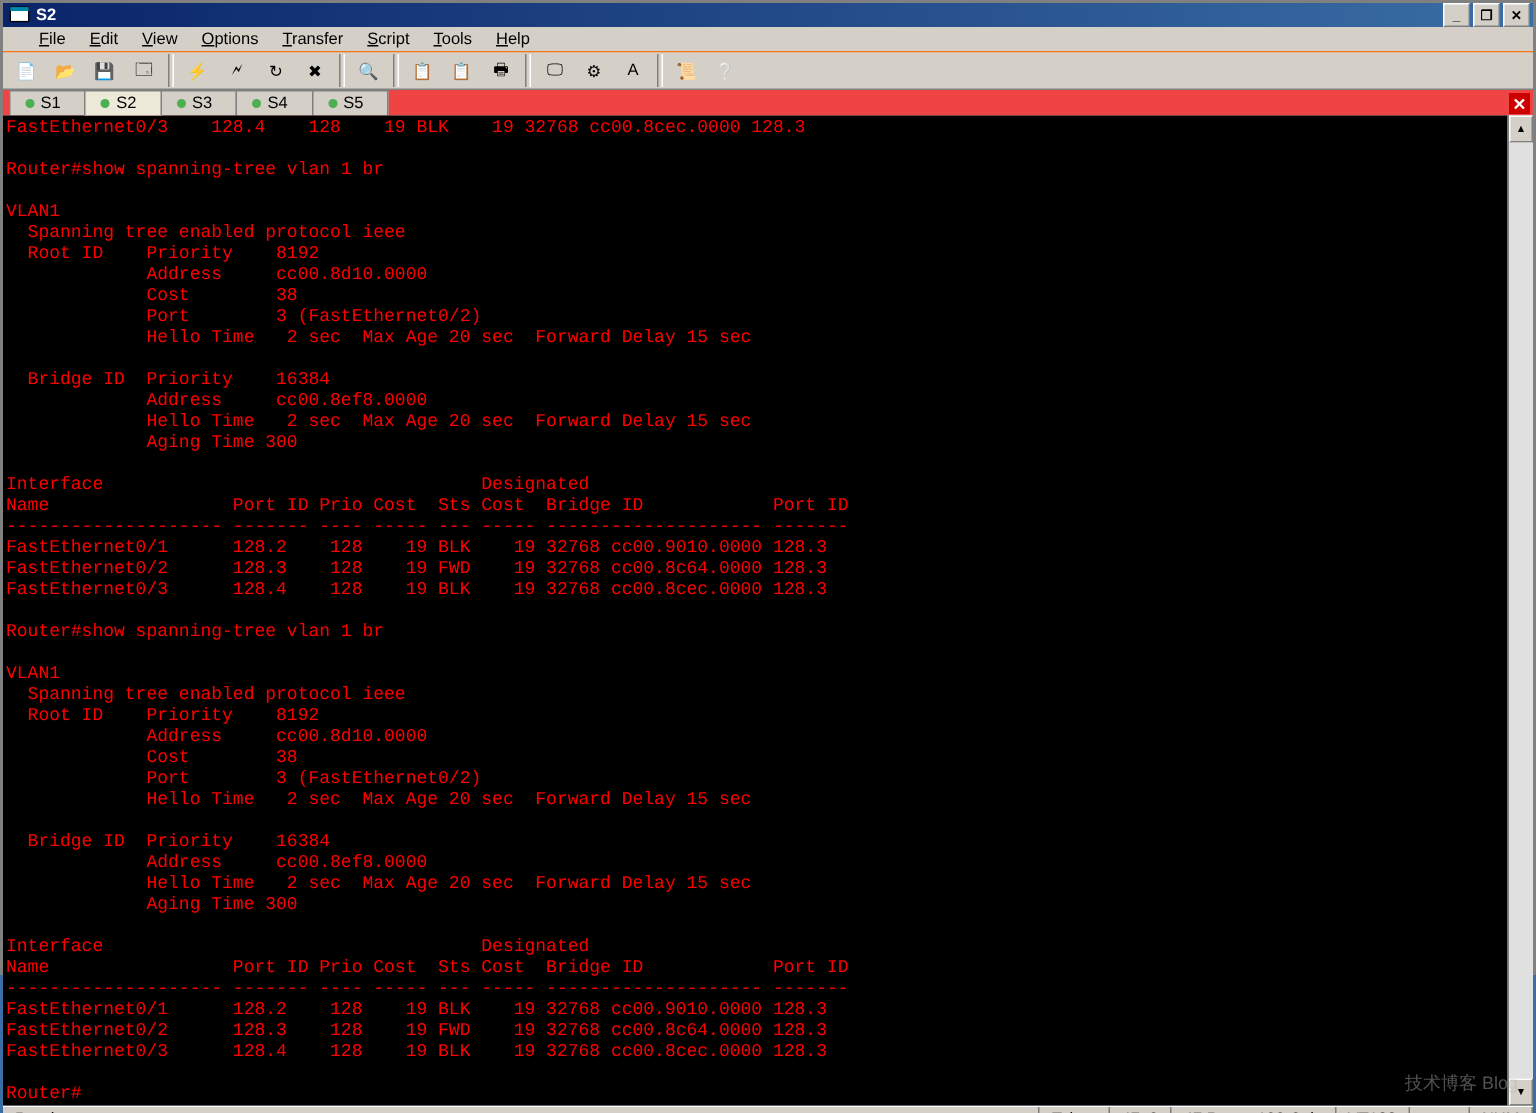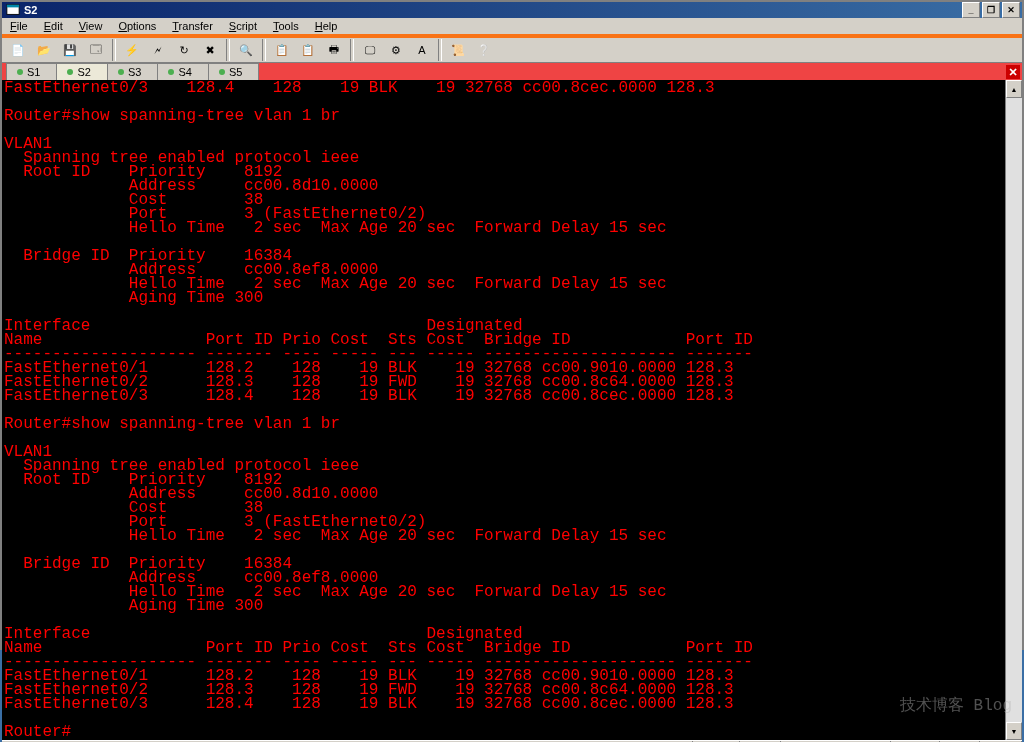--- a/index.html
+++ b/index.html
@@ -2,41 +2,41 @@
 <html><head>
 <meta charset="utf-8">
 <style>
   html,body{margin:0;padding:0;height:100%;overflow:hidden;font-family:Tahoma,sans-serif;font-size:11px;background:#3a6ea5;}
   .window{width:1024px;height:650px;display:flex;flex-direction:column;background:#d4d0c8;border:2px solid #808080;box-sizing:border-box;}
   .titlebar{height:20px;background:linear-gradient(to right,#0a246a,#3a6ea5);display:flex;align-items:center;color:#fff;font-weight:bold;padding-left:4px;}
   .titlebar-icon{width:14px;height:14px;margin-right:4px;display:inline-flex;align-items:center;justify-content:center;}
   .titlebar-icon svg{width:14px;height:14px;}
   .titlebar-buttons{margin-left:auto;display:flex;gap:2px;padding-right:2px;}
   .tbbtn{width:16px;height:14px;background:#d4d0c8;border:1px solid #808080;border-top-color:#fff;border-left-color:#fff;display:flex;align-items:center;justify-content:center;font-family:sans-serif;font-size:9px;font-weight:bold;color:#000;}
-  .menubar{height:19px;background:#d4d0c8;display:flex;align-items:center;padding-left:0;border-bottom:4px solid #f97316;}
+  .menubar{height:19px;background:#d4d0c8;display:flex;align-items:center;padding-left:16px;border-bottom:1px solid #f97316;}
   .menuitem{padding:2px 8px;cursor:default;}
   .menuitem u{text-decoration:underline;}
   .toolbar{height:28px;background:#d4d0c8;border-bottom:1px solid #808080;display:flex;align-items:center;padding-left:4px;gap:2px;}
   .tbicon{width:22px;height:22px;border:1px solid transparent;display:flex;align-items:center;justify-content:center;}
   .tbsep{width:2px;height:22px;border-left:1px solid #808080;border-right:1px solid #fff;margin:0 2px;}
   .tabbar{height:20px;background:#ef4444;display:flex;align-items:flex-end;padding-left:4px;position:relative;}
   .tab{padding:2px 16px 2px 10px;border:1px solid #808080;border-bottom:none;background:#d4d0c8;font-size:11px;display:flex;align-items:center;gap:4px;margin-right:-1px;position:relative;}
   .tab.active{background:#ece9d8;z-index:2;}
   .tabbullet{width:6px;height:6px;border-radius:50%;display:inline-block;}
   .tab-close{margin-left:auto;width:14px;height:14px;background:#c00;color:#fff;font-weight:bold;display:flex;align-items:center;justify-content:center;font-size:11px;position:absolute;right:2px;top:2px;}
   .terminal-wrap{flex:1;background:#000;position:relative;display:flex;}
-  .terminal{flex:1;font-family:"Courier New",monospace;font-size:16px;line-height:14px;color:#ff0000;white-space:pre;overflow:hidden;padding:1px 2px;}
+  .terminal{flex:1;font-family:"Courier New",monospace;font-size:12px;line-height:14px;color:#ff0000;white-space:pre;overflow:hidden;padding:1px 2px;}
   .vscroll{width:16px;background:#d4d0c8;display:flex;flex-direction:column;border-left:1px solid #808080;}
   .vsbtn{height:16px;background:#d4d0c8;border:1px solid #fff;border-right-color:#808080;border-bottom-color:#808080;display:flex;align-items:center;justify-content:center;font-size:7px;}
   .vstrack{flex:1;background:#e0e0e0;}
   .statusbar{height:20px;background:#d4d0c8;border-top:1px solid #fff;display:flex;align-items:center;font-size:11px;}
   .statuscell{padding:2px 8px;border-right:1px solid #808080;height:100%;box-sizing:border-box;display:flex;align-items:center;}
   .statuscell.flex{flex:1;}
   .watermark{position:absolute;right:10px;bottom:20px;font-family:sans-serif;font-size:30px;font-weight:bold;font-style:italic;color:rgba(180,180,180,0.45);pointer-events:none;}
-  .watermark2{position:absolute;right:10px;bottom:24px;font-family:Liberation Mono, monospace;font-size:16px;color:rgba(180,180,180,0.45);pointer-events:none;}
+  .watermark2{position:absolute;right:10px;bottom:6px;font-family:Liberation Sans, sans-serif;font-size:12px;color:rgba(180,180,180,0.45);pointer-events:none;}
   .term-line{height:14px;}
 </style>
 </head>
 <body>
 
 <div class="window">
 
   <div class="titlebar">
     <span class="titlebar-icon">
       <svg viewBox="0 0 16 16">

